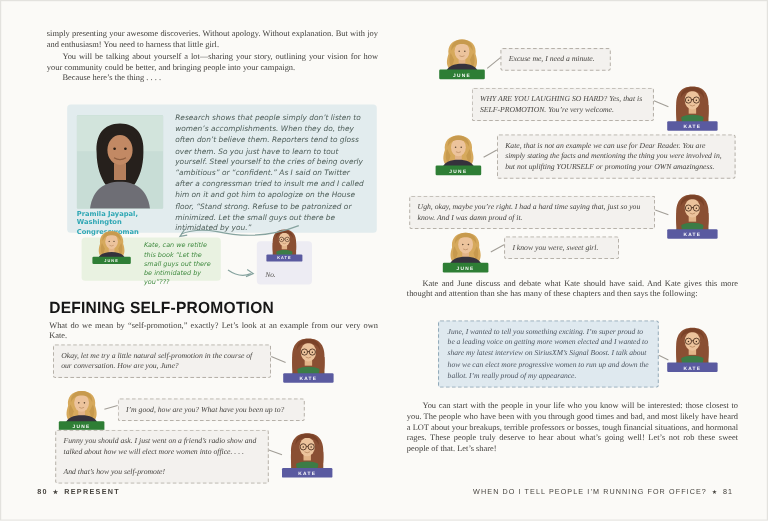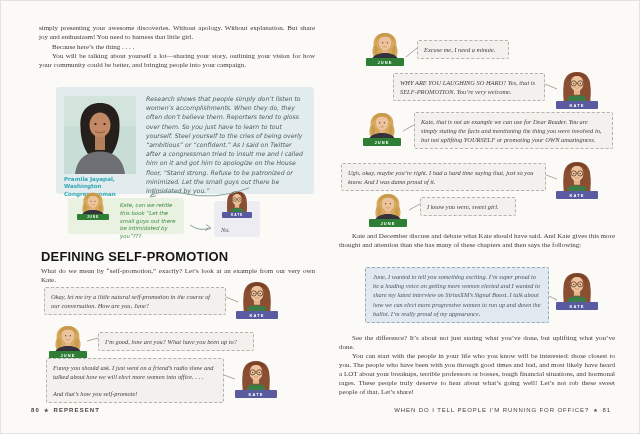--- a/index.html
+++ b/index.html
@@ -81,23 +81,23 @@
         <path d="M36,8 C26,8 21,14 21.5,23 C25,15 30,13.5 36,13.5 C42,13.5 47,15 50.5,23 C51,14 46,8 36,8 Z" fill="#26201c"></path>
         <circle cx="31.5" cy="28" r="1.1" fill="#2a1d14"></circle>
         <circle cx="40.5" cy="28" r="1.1" fill="#2a1d14"></circle>
         <path d="M31,35.5 Q36,38.5 41,35.5" stroke="#8f5f40" stroke-width="1" fill="none"></path>
         <path d="M11,78 C13,62 23,55.5 36,55.5 C49,55.5 59,62 61,78 Z" fill="#6e6e75"></path>
       </g>
     </defs>
   </svg>
 
   <div class="abs body-copy" style="left:38px;top:23px;width:276px;">
-    <p>simply presenting your awesome discoveries. Without apology. Without explanation. But share joy and enthusiasm! You need to harness that little girl.</p>
+    <p>simply presenting your awesome discoveries. Without apology. Without explanation. But with joy and enthusiasm! You need to harness that little girl.</p>
+    <p class="ind">You will be talking about yourself a lot—sharing your story, outlining your vision for how your community could be better, and bringing people into your campaign.</p>
     <p class="ind">Because here’s the thing . . . .</p>
-    <p class="ind">You will be talking about yourself a lot—sharing your story, outlining your vision for how your community could be better, and bringing people into your campaign.</p>
   </div>
 
   <div class="abs quote-box" style="left:55px;top:86px;width:258px;height:107px;">
     <div class="abs photo-frame" style="left:8px;top:9px;width:72px;height:78px;">
       <svg width="72" height="78" viewBox="0 0 72 78">
           <use href="#av-pramila"></use>
         </svg>
     </div>
     <div class="abs quote-caption" style="left:8px;top:89px;width:86px;">
       <div>Pramila Jayapal,</div>
@@ -211,33 +211,32 @@
     <svg width="38" height="30" viewBox="0 0 40 32">
         <use href="#av-june"></use>
       </svg>
     <div class="banner june">JUNE</div>
   </div>
   <div class="abs bubble" style="left:419px;top:196px;width:96px;">
     <p>I know you were, sweet girl.</p>
   </div>
 
   <div class="abs body-copy" style="left:338px;top:231px;width:276px;">
-    <p class="ind">Kate and December discuss and debate what Kate should have said. And Kate gives this more thought and attention than she has many of these chapters and then says the following:</p>
+    <p class="ind">Kate and June discuss and debate what Kate should have said. And Kate gives this more thought and attention than she has many of these chapters and then says the following:</p>
   </div>
 
   <div class="abs statement-box" style="left:364px;top:266px;width:184px;">June, I wanted to tell you something exciting. I’m super proud to be a leading voice on getting more women elected and I wanted to share my latest interview on SiriusXM’s Signal Boost. I talk about how we can elect more progressive women to run up and down the ballot. I’m really proud of my appearance.</div>
   <div class="abs portrait" style="left:555px;top:271px;width:42px;">
     <svg width="42" height="33" viewBox="0 0 40 32">
         <use href="#av-kate"></use>
       </svg>
     <div class="banner kate">KATE</div>
   </div>
 
   <div class="abs body-copy" style="left:338px;top:333px;width:276px;line-height:9px;">
-    <p class="ind">See the difference? It’s about not just stating what you’ve done, but uplifting what you’ve done.</p>
     <p class="ind">You can start with the people in your life who you know will be interested: those closest to you. The people who have been with you through good times and bad, and most likely have heard a LOT about your breakups, terrible professors or bosses, tough financial situations, and hormonal rages. These people truly deserve to hear about what’s going well! Let’s not rob these sweet people of that. Let’s share!</p>
   </div>
 
   <div class="abs footer" style="right:28px;top:406px;font-weight:normal;letter-spacing:0.9px;">
     <span>WHEN DO I TELL PEOPLE I’M RUNNING FOR OFFICE?</span>
     <span class="star">★</span>
     <span>81</span>
   </div>
 
   <svg id="connector-overlay" width="640" height="434">

